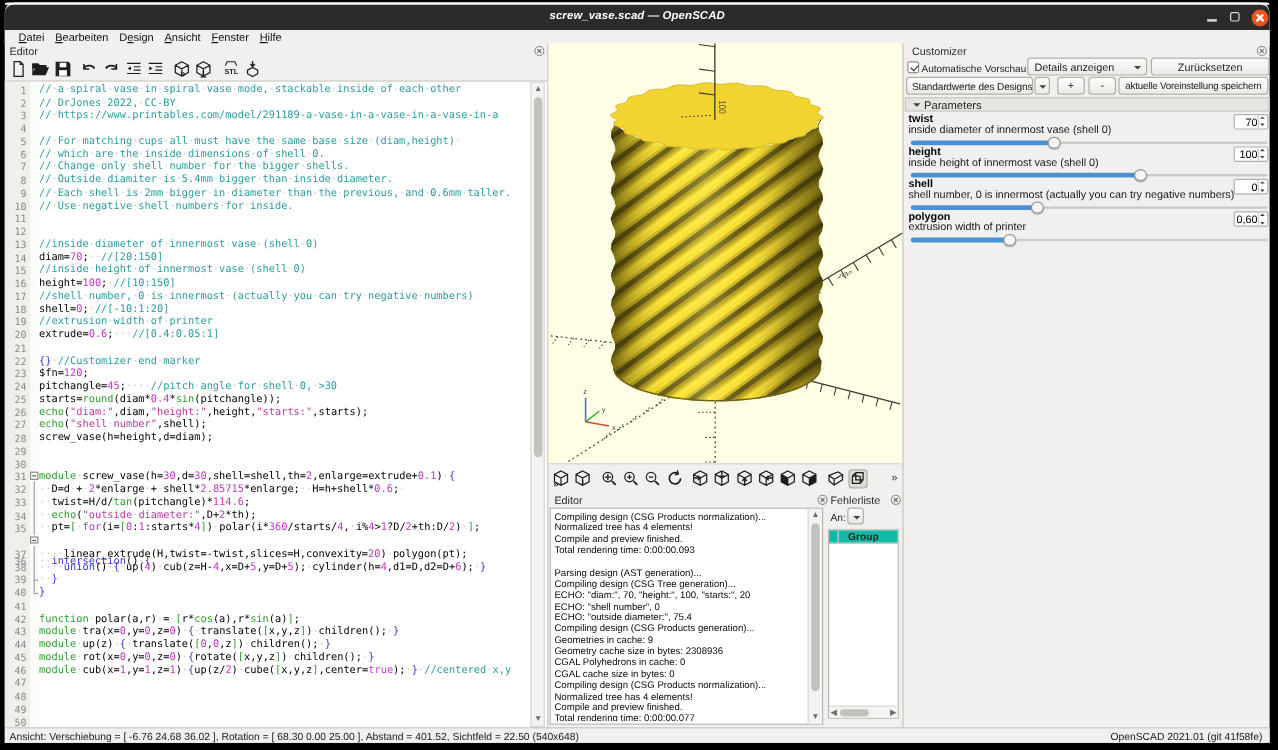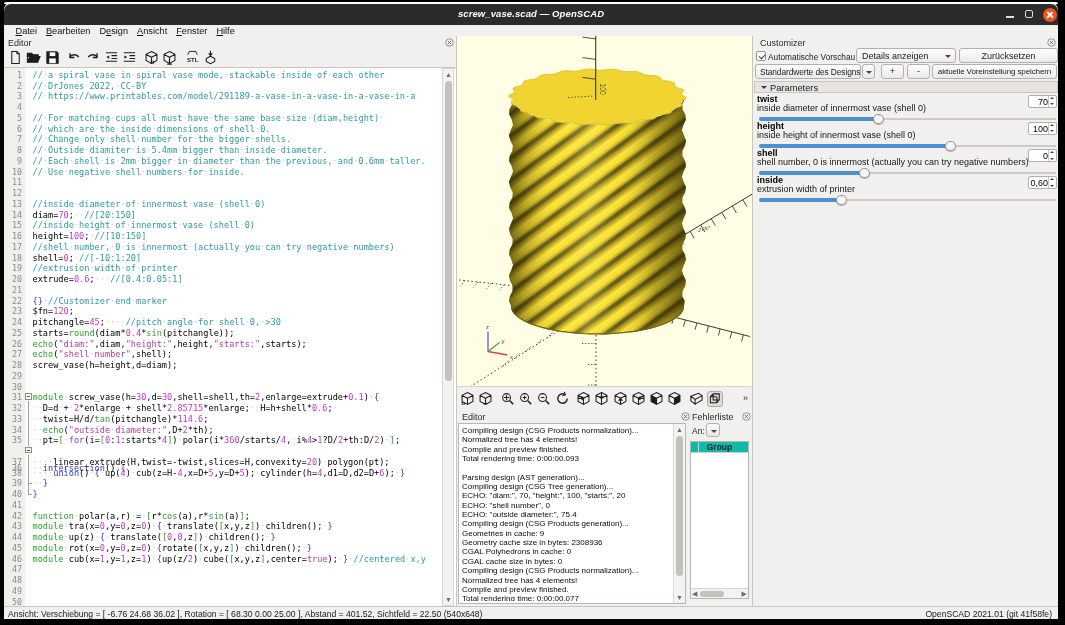--- a/index.html
+++ b/index.html
@@ -607,21 +607,21 @@
           </div>
           <div class="spin">
             <div class="val">0</div>
             <div class="btns">
               <div class="up"></div>
               <div class="dn"></div>
             </div>
           </div>
         </div>
         <div class="param" style="top: 139.3px;">
-          <div class="pname">inside</div>
+          <div class="pname">polygon</div>
           <div class="pdesc">extrusion width of printer</div>
           <div class="slider">
             <div class="track"></div>
             <div class="fill" style="width: 83px;"></div>
             <div class="handle" style="left: 77px;"></div>
           </div>
           <div class="spin">
             <div class="val">0,60</div>
             <div class="btns">
               <div class="up"></div>

